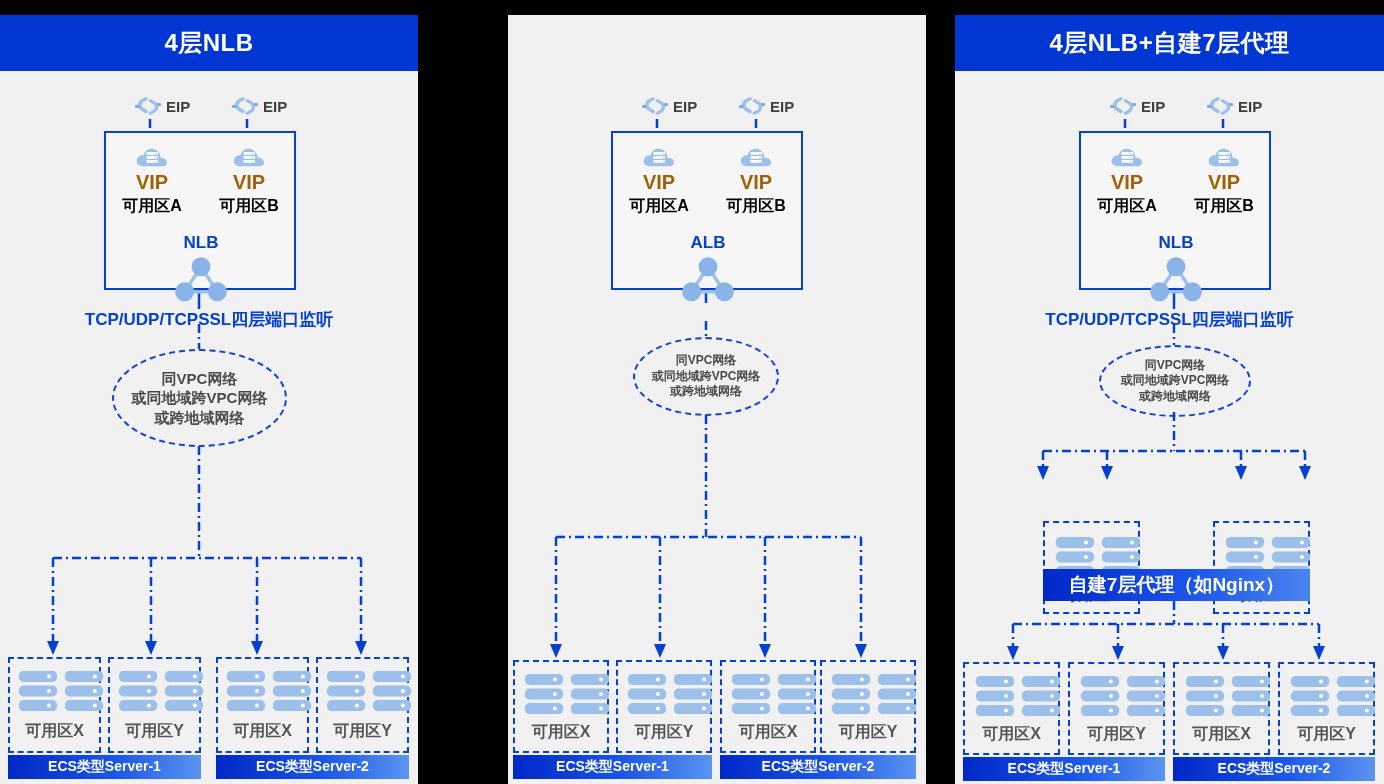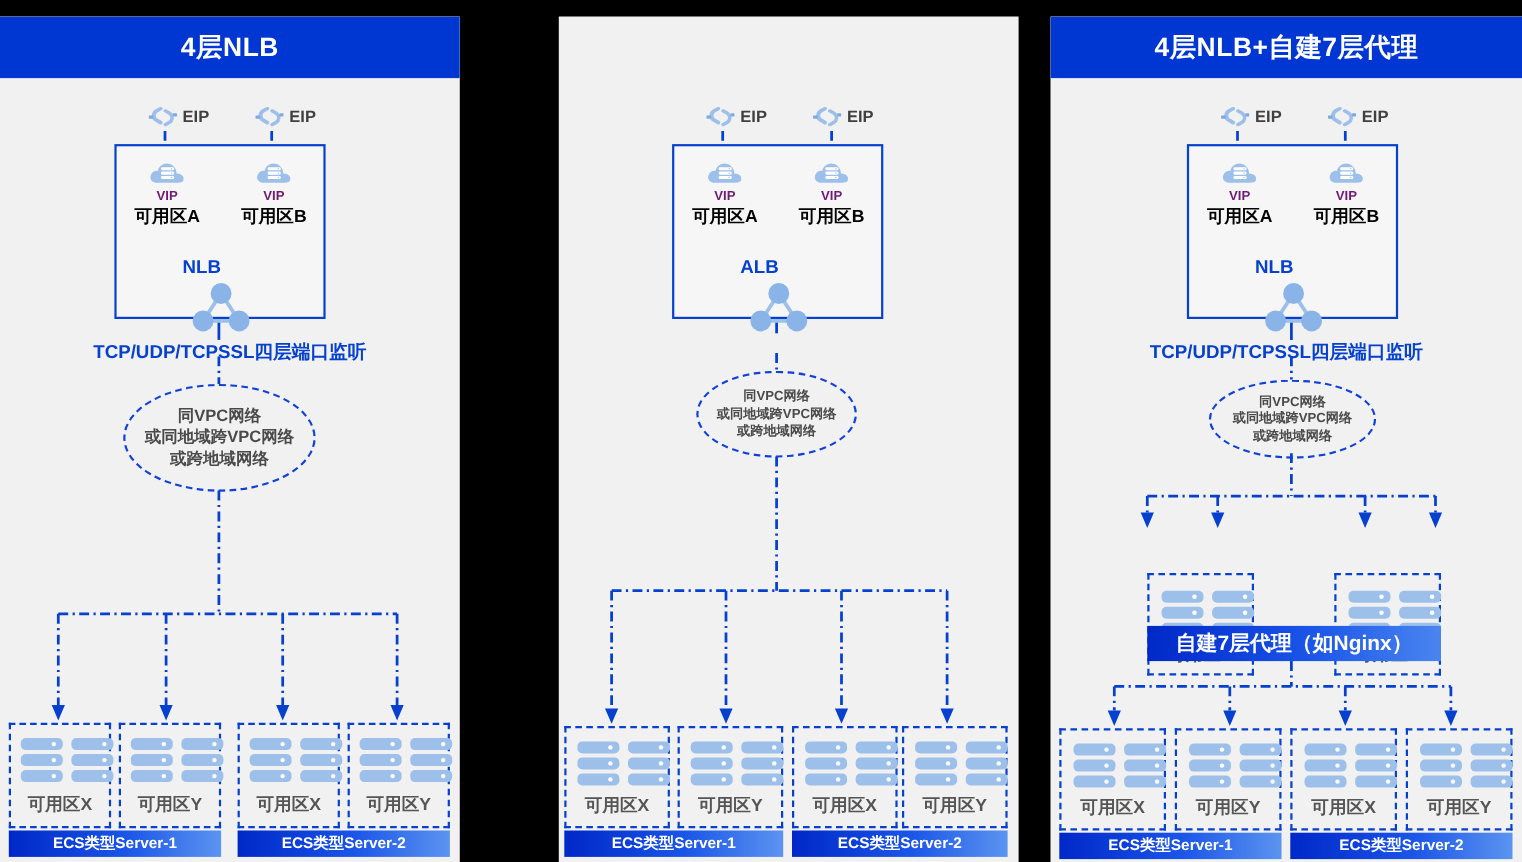--- a/index.html
+++ b/index.html
@@ -37,26 +37,26 @@
   .eip-icon { width: 26px; height: 22px; display:block; }
 
   
   .lb-box {
     position: absolute;
     border: 2px solid #0540CE;
     background: #f6f6f6;
   }
   .vip-col { position: absolute; text-align: center; width: 86px; }
   .vip-icon { width: 34px; height: 26px; display:block; margin: 0 auto; }
-  .vip-title { font-size: 12px; font-weight: bold; color: #701a75; margin-top: 2px; }
+  .vip-title { font-size: 20px; font-weight: bold; color: #a16207; margin-top: 2px; }
   .vip-zone { font-size: 16px; font-weight: bold; color: #000000; margin-top: 2px; }
 
   .lb-name {
     position: absolute; font-size: 17px; font-weight: bold; color: #0540CE;
-    text-align: left; width: 70px;
+    text-align: center; width: 70px;
   }
   .lb-node { position: absolute; width: 56px; height: 50px; }
 
   
   .listener {
     position: absolute; text-align: center;
     font-size: 17px; font-weight: bold; color: #0540CE;
     white-space: nowrap;
   }
 

